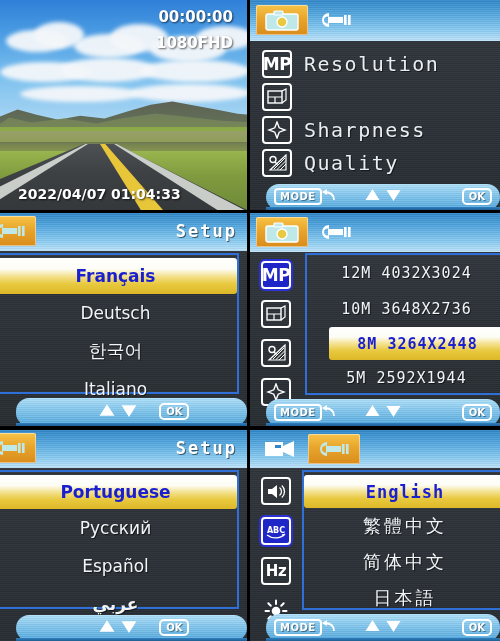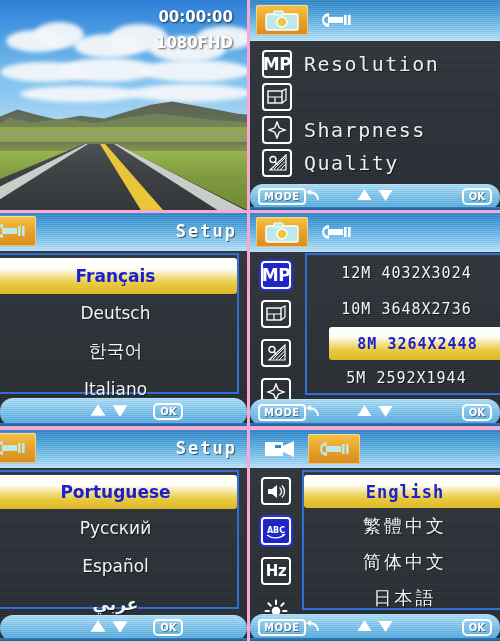--- a/index.html
+++ b/index.html
@@ -5,21 +5,21 @@
   * { box-sizing: border-box; margin: 0; padding: 0; }
   html, body {
     width: 500px; height: 641px;
     background: #ffffff;
     font-family: "DejaVu Sans", "Liberation Sans", sans-serif;
     overflow: hidden;
   }
   .grid {
     position: relative;
     width: 500px; height: 641px;
-    background: #f9a8d4;
+    background: #000000;
   }
   .panel {
     position: absolute;
     overflow: hidden;
     background: #2d3338;
   }
   
   .menu-bg {
     position: absolute; inset: 0;
     background:
@@ -27,21 +27,21 @@
       linear-gradient(to bottom, #31373d 0%, #2b3136 55%, #272d32 100%);
   }
   .topbar {
     position: absolute; left: 0; right: 0; top: 0;
     height: 41px;
     background:
       repeating-linear-gradient(to bottom, rgba(255,255,255,.07) 0 1px, rgba(0,0,0,.05) 1px 2px),
       linear-gradient(to bottom, #2f87c9 0%, #54a8e0 35%, #88cbf2 72%, #bfe4fb 100%);
   }
   .botbar {
-    position: absolute; left: 0; right: 0; bottom: 0;
+    position: absolute; left: 16px; right: 0; bottom: 0;
     height: 26px;
     background:
       repeating-linear-gradient(to bottom, rgba(255,255,255,.10) 0 1px, rgba(0,0,0,.04) 1px 2px),
       linear-gradient(to bottom, #addff8 0%, #7ec4ec 45%, #4fa6dc 100%);
     border-radius: 13px;
   }
   .botbar .sep {
     position:absolute; left:0; right:0; bottom:0; height:3px;
     background:linear-gradient(to bottom,#2f7fc0,#1f5f96);
   }
@@ -226,20 +226,21 @@
                   background:#e8c63a;"></div>
       <div style="position:absolute; bottom:0; left:0; right:0; height:66px;
                   clip-path: polygon(34.6% 0%, 35.6% 0%, -7% 100%, -19% 100%);
                   background:#e3e6e0; opacity:.85;"></div>
       <div style="position:absolute; bottom:0; left:0; right:0; height:66px;
                   clip-path: polygon(46.2% 0%, 47.2% 0%, 99% 100%, 88% 100%);
                   background:#e3e6e0; opacity:.85;"></div>
 
       <div class="osd-time">00:00:00</div>
       <div class="osd-res">1080FHD</div>
+      <div class="osd-date">2022/04/07 01:04:33</div>
     </div>
   </div>
 
   <div class="panel" style="left:250px; top:0; width:250px; height:210px;">
     <div class="menu-bg"></div>
     <div class="topbar">
       <div class="tab sel" style="left:6px;">
         <svg width="34" height="22" viewBox="0 0 34 22">
           <rect x="1" y="5" width="32" height="16" rx="2" fill="#bfe8e8" stroke="#ffffff" stroke-width="1.4"></rect>
           <rect x="9" y="2" width="9" height="4" rx="1" fill="#bfe8e8" stroke="#ffffff" stroke-width="1.2"></rect>

